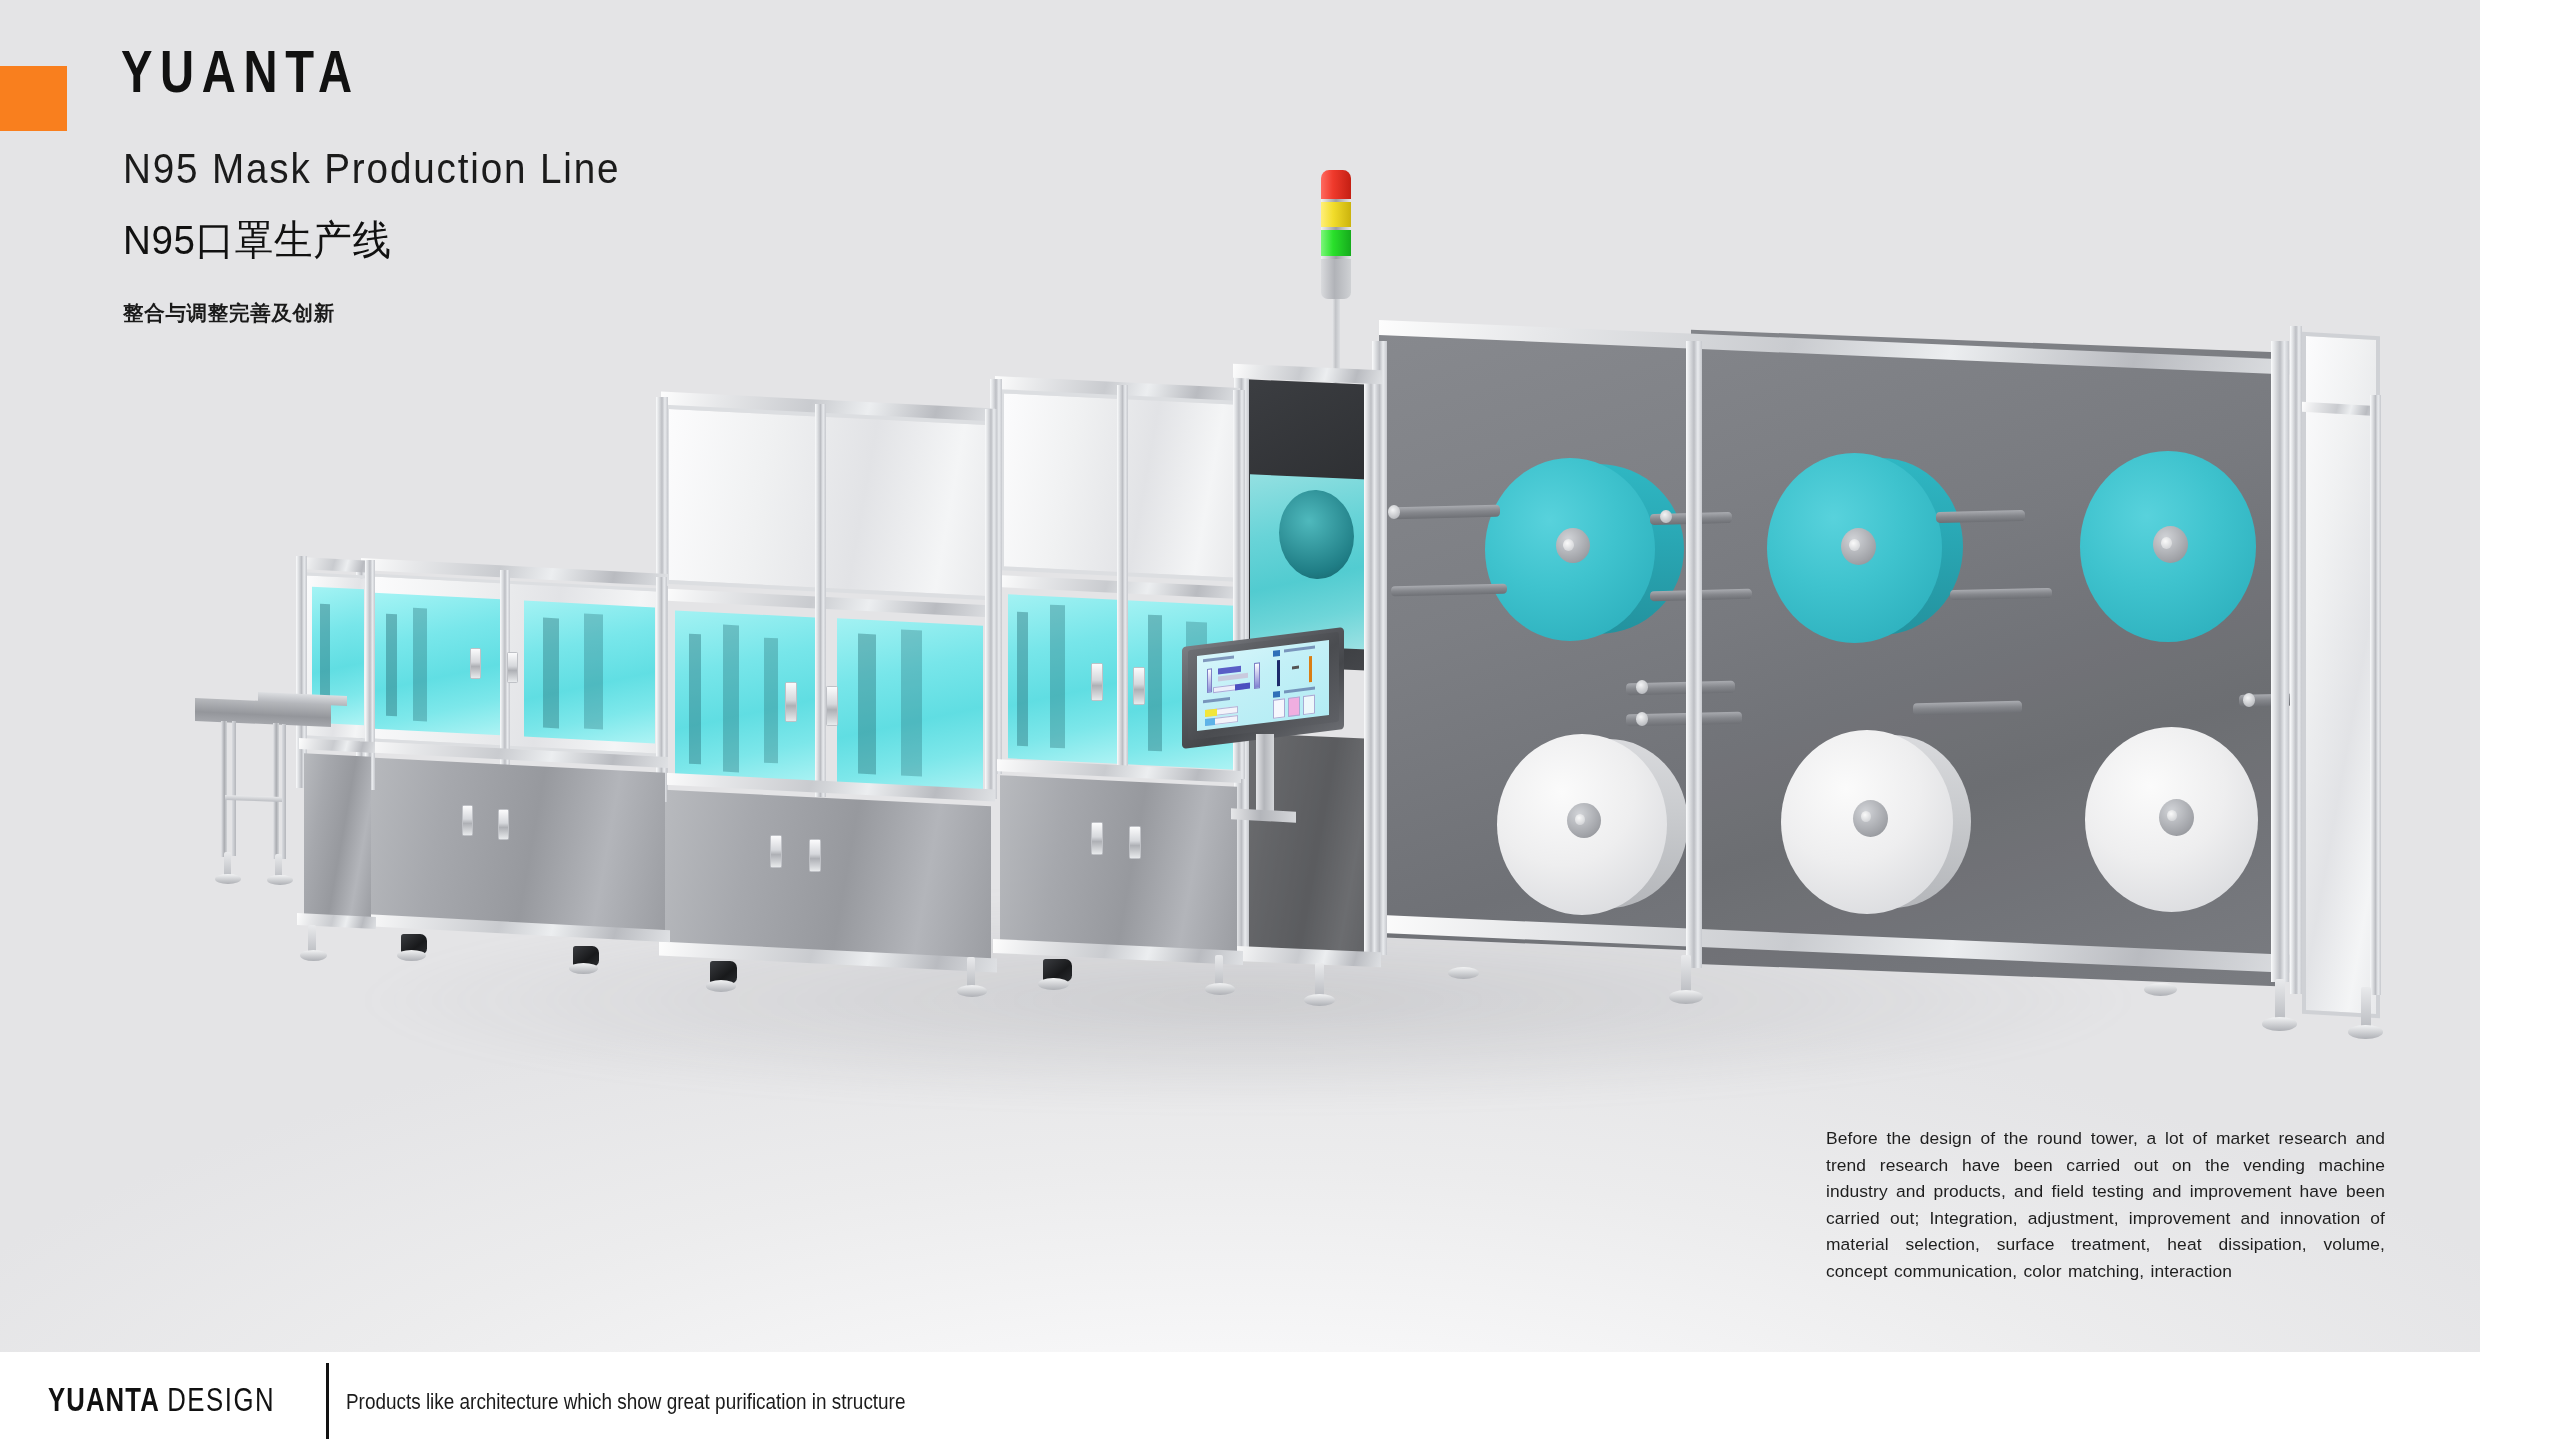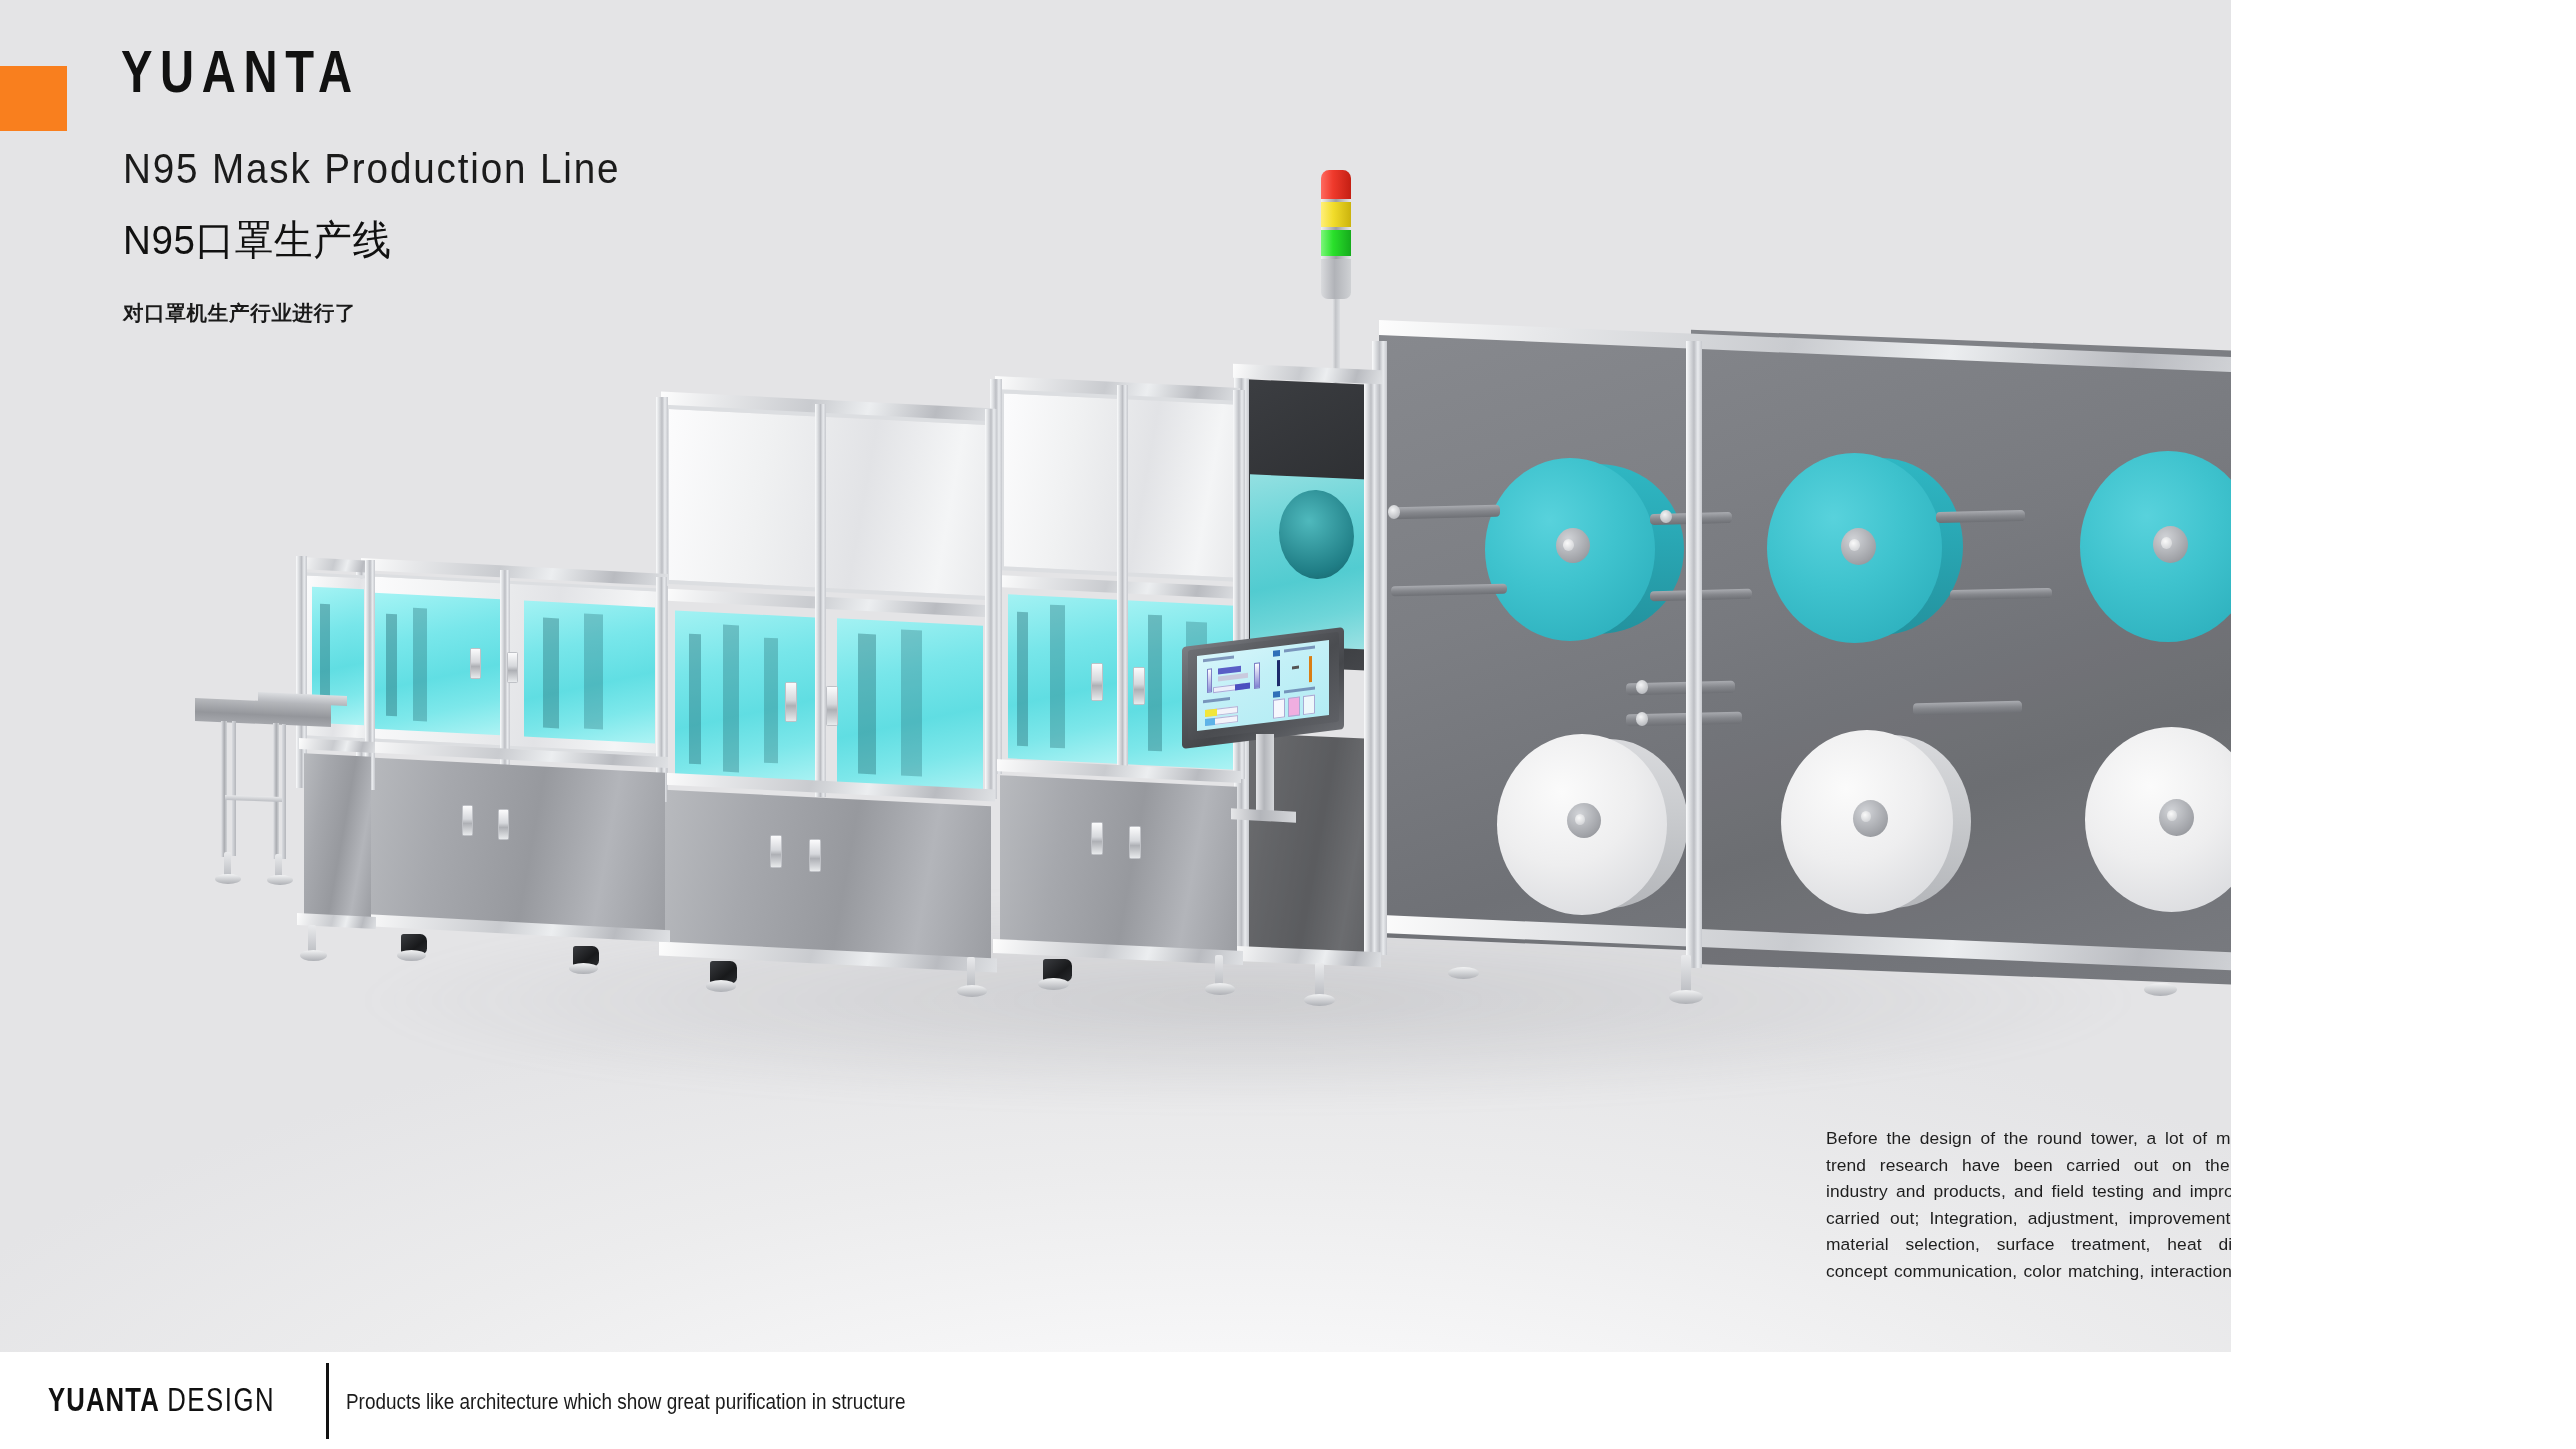--- a/index.html
+++ b/index.html
@@ -2,21 +2,21 @@
 <html style="font-size:11px"><head>
 <meta charset="utf-8">
 <style>
   * { box-sizing: border-box; margin: 0; padding: 0; }
   html, body {
     width: 2576px; height: 1450px;
     background: #ffffff;
     font-family: "Liberation Sans", sans-serif;
     overflow: hidden;
   }
-  .page { position: relative; width: 2231px; height: 1450px; background: #f97316; overflow: hidden; padding-left: 35px; }
+  .page { position: relative; width: 2480px; height: 1450px; background: #f97316; overflow: hidden; padding-left: 35px; }
 
   
   .stage {
     position: absolute; left: 0; top: 0; width: 2576px; height: 1352px;
     background:
       radial-gradient(ellipse 1500px 614px at 48% 118%, #ffffff 0%, #f7f7f8 38%, #ececed 70%, #e4e4e6 100%),
       linear-gradient(180deg, #ffffff 0%, #ffffff 22%, #fbfbfc 42%, #f2f2f3 68%, #e9e9eb 100%);
   }
   .stage-floorshadow {
     position: absolute; left: 123px; top: 886px; width: 2250px; height: 286px;
@@ -127,21 +127,21 @@
 
 <div class="page">
 
   <div class="stage"></div>
   <div class="stage-floorshadow"></div>
 
   <div class="orange-block"></div>
   <div class="brand">YUANTA</div>
   <div class="title-en">N95  Mask  Production  Line</div>
   <div class="title-cn">N95口罩生产线</div>
-  <div class="subtitle-cn">对口罩机生产行业进行了</div>
+  <div class="subtitle-cn">整合与调整完善及创新</div>
 
   <div>
 
     <div>
       <div class="sig-pole mach" style="left:1332px; top:293px; width:7.5px; height:327px;"></div>
       <div class="sig-seg sig-base mach" style="left:1321px; top:258px; width:30px; height:41px;"></div>
       <div class="sig-ring" style="left:1321px; top:255px; width:30px; height:4.1px;"></div>
       <div class="sig-seg sig-green mach" style="left:1321px; top:229px; width:30px; height:27px;"></div>
       <div class="sig-ring" style="left:1321px; top:226px; width:30px; height:4.1px;"></div>
       <div class="sig-seg sig-yellow mach" style="left:1321px; top:201px; width:30px; height:26px;"></div>

